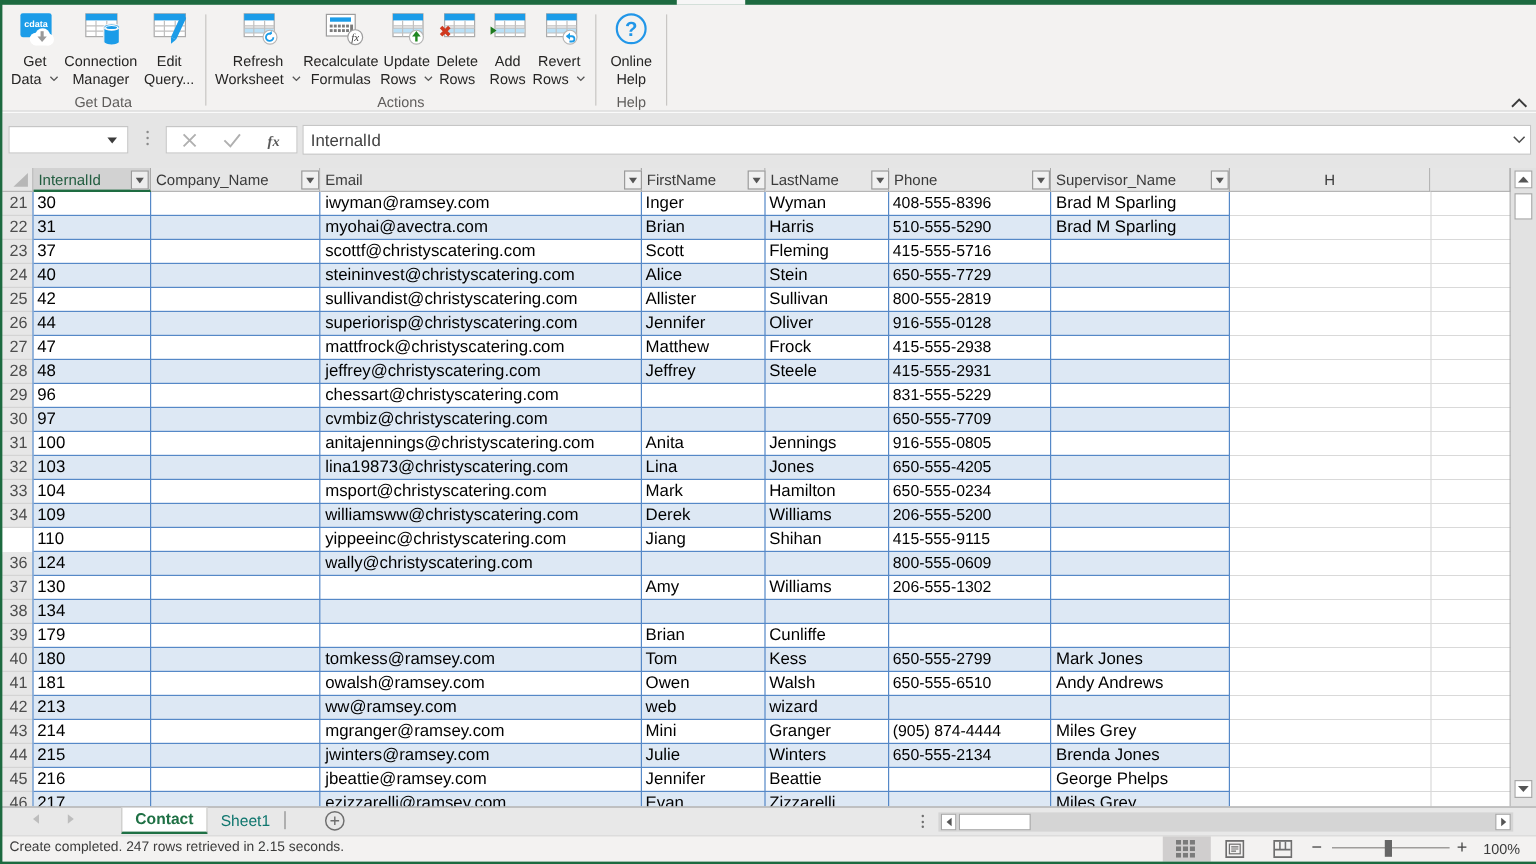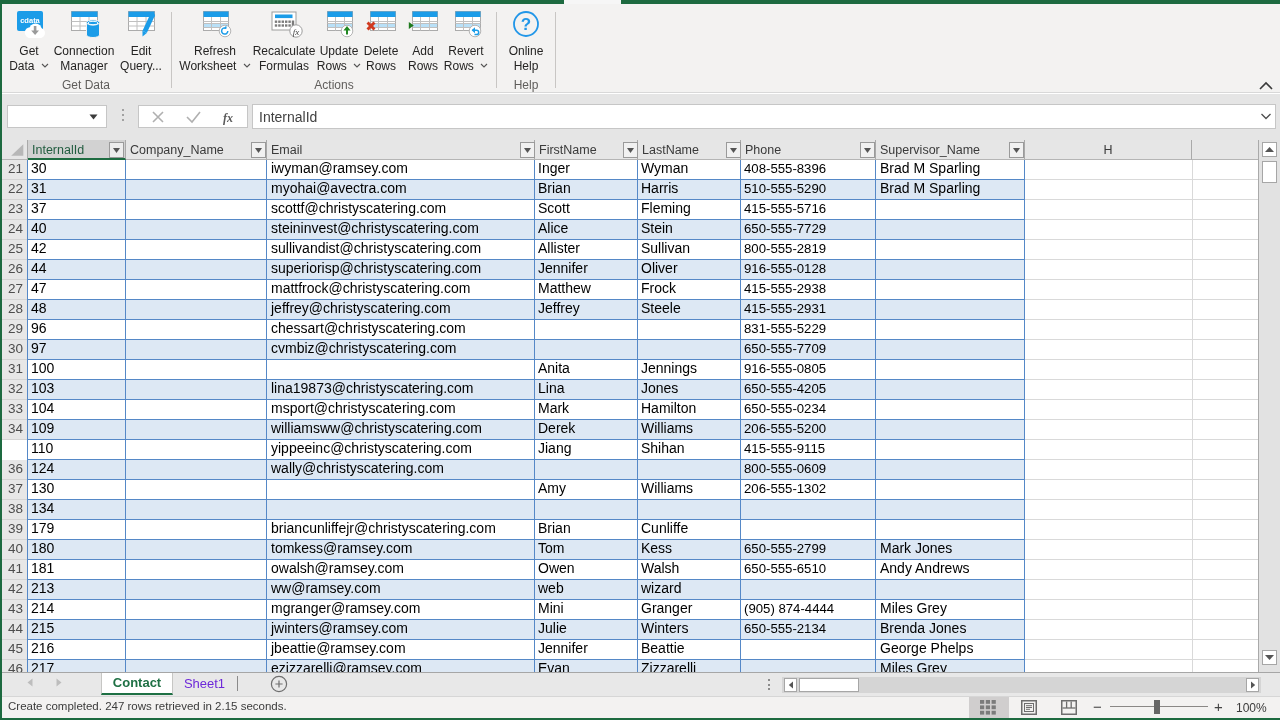--- a/index.html
+++ b/index.html
@@ -321,20 +321,21 @@
   </div>
 <div class="rn" style="top:340px;">30</div>
 <div class="row b" style="top:340px;">
     <span class="cA">97</span>
     <span class="cC">cvmbiz@christyscatering.com</span>
     <span class="cF">650-555-7709</span>
   </div>
 <div class="rn" style="top:360px;">31</div>
 <div class="row" style="top:360px;">
     <span class="cA">100</span>
+    <span class="cC">anitajennings@christyscatering.com</span>
     <span class="cD">Anita</span>
     <span class="cE">Jennings</span>
     <span class="cF">916-555-0805</span>
   </div>
 <div class="rn" style="top:380px;">32</div>
 <div class="row b" style="top:380px;">
     <span class="cA">103</span>
     <span class="cC">lina19873@christyscatering.com</span>
     <span class="cD">Lina</span>
     <span class="cE">Jones</span>
@@ -377,21 +378,20 @@
     <span class="cE">Williams</span>
     <span class="cF">206-555-1302</span>
   </div>
 <div class="rn" style="top:500px;">38</div>
 <div class="row b" style="top:500px;">
     <span class="cA">134</span>
   </div>
 <div class="rn" style="top:520px;">39</div>
 <div class="row" style="top:520px;">
     <span class="cA">179</span>
-    <span class="cC">briancunliffejr@christyscatering.com</span>
     <span class="cD">Brian</span>
     <span class="cE">Cunliffe</span>
   </div>
 <div class="rn" style="top:540px;">40</div>
 <div class="row b" style="top:540px;">
     <span class="cA">180</span>
     <span class="cC">tomkess@ramsey.com</span>
     <span class="cD">Tom</span>
     <span class="cE">Kess</span>
     <span class="cF">650-555-2799</span>
@@ -466,21 +466,21 @@
 <svg class="abs" style="left:1265px;top:655px;" width="9" height="6">
     <path d="M0 0 h9 l-4.5 5 z" fill="#555"></path>
   </svg>
 
 <div class="abs" style="left:0;top:672px;width:1280px;height:24px;background:#e8e8e8;border-top:1px solid #a6a6a6;z-index:10;"></div>
 <svg class="abs" style="left:23px;top:678px;z-index:11;" width="44" height="10">
   <path d="M9.5 0.5 V8.5 L4.5 4.5 Z" fill="#bdbdbd"></path>
   <path d="M33.5 0.5 V8.5 L38.5 4.5 Z" fill="#bdbdbd"></path>
 </svg>
 <div class="abs" style="left:101px;top:673px;width:72px;height:22px;background:#fff;border-left:1px solid #c6c6c4;border-right:1px solid #c6c6c4;border-bottom:2.5px solid #1e7044;z-index:11;text-align:center;font-size:13px;font-weight:bold;color:#1e7044;line-height:20px;">Contact</div>
-<div class="abs" style="left:173px;top:673px;width:63px;height:23px;text-align:center;font-size:13px;color:#6d28d9;line-height:22px;z-index:11;">Sheet1</div>
+<div class="abs" style="left:173px;top:673px;width:63px;height:23px;text-align:center;font-size:13px;color:#0f766e;line-height:22px;z-index:11;">Sheet1</div>
 <div class="abs" style="left:237px;top:676px;width:1px;height:15px;background:#8a8a8a;z-index:11;"></div>
 <svg class="abs" style="left:270px;top:675px;z-index:11;" width="18" height="18">
   <circle cx="9" cy="9" r="7.6" fill="none" stroke="#6e6e6e" stroke-width="1.2"></circle>
   <path d="M9 5.4 V12.6 M5.4 9 H12.6" stroke="#6e6e6e" stroke-width="1.2"></path>
 </svg>
 <div class="abs" style="left:768px;top:679px;width:2px;height:2px;background:#6e6e6e;border-radius:50%;z-index:11;"></div>
 <div class="abs" style="left:768px;top:683.5px;width:2px;height:2px;background:#6e6e6e;border-radius:50%;z-index:11;"></div>
 <div class="abs" style="left:768px;top:688px;width:2px;height:2px;background:#6e6e6e;border-radius:50%;z-index:11;"></div>
 <div class="abs" style="left:782px;top:677px;width:479px;height:16px;background:#d5d5d5;z-index:11;"></div>
 <div class="abs" style="left:784px;top:678px;width:13px;height:14px;background:#fff;border:1px solid #a6a6a6;z-index:12;"></div>

